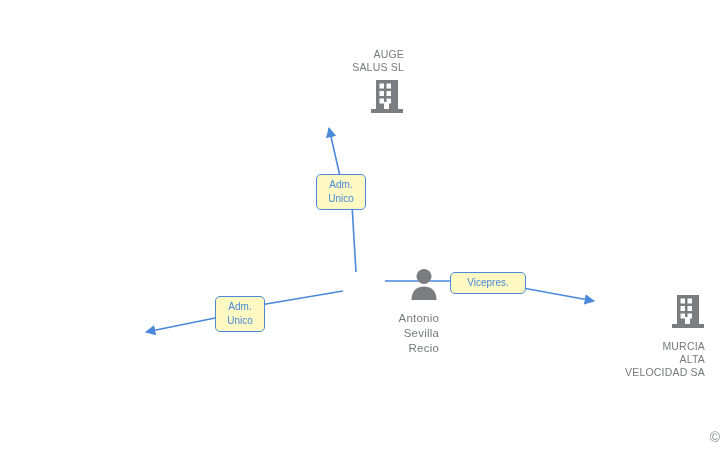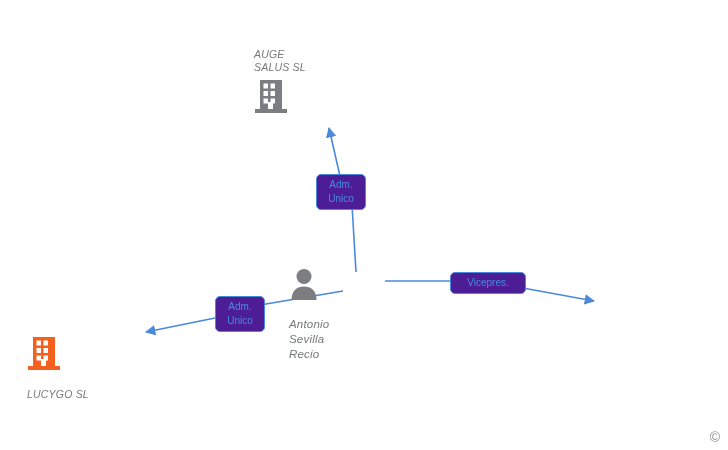--- a/index.html
+++ b/index.html
@@ -24,32 +24,31 @@
     top: 0;
     width: 728px;
     height: 450px;
   }
 
   
   .node {
     position: absolute;
     width: 150px;
     margin-left: -75px;
-    text-align: left;
+    text-align: right;
     z-index: 3;
-    font-style: italic;
   }
   .node-icon {
     display: block;
     margin: 0 auto;
     line-height: 0;
   }
   .node-label {
     display: block;
-    margin-top: 17px;
+    margin-top: 11px;
     color: #77797b;
     font-size: 10.5px;
     line-height: 13px;
     letter-spacing: 0.2px;
     white-space: pre-line;
   }
   .node-label.person {
     color: #76797b;
     font-size: 11.5px;
     line-height: 15px;
@@ -63,21 +62,21 @@
     margin-top: 0;
     margin-bottom: 4px;
   }
 
   
   .rel-badge {
     position: absolute;
     box-sizing: border-box;
     border: 1px solid #4a89dc;
     border-radius: 5px;
-    background: #4c1d95;
+    background: #fef9c3;
     color: #4a89dc;
     font-size: 10px;
     line-height: 14px;
     text-align: center;
     padding: 3px 6px;
     white-space: pre-line;
     z-index: 4;
   }
 
   
@@ -151,37 +150,39 @@
       <svg width="30" height="32" viewBox="0 0 30 32" xmlns="http://www.w3.org/2000/svg">
         <circle cx="15" cy="8.5" r="7.5" fill="#7b7d80"></circle>
         <path d="M 2.5 32 C 2.5 22.5 8 18.5 15 18.5 C 22 18.5 27.5 22.5 27.5 32 Z" fill="#7b7d80"></path>
       </svg>
     </span>
     <span class="node-label person">Antonio
 Sevilla
 Recio</span>
   </div>
 
-
-  <div class="node" style="left:102px; top:335px;">
+  <div class="node" style="left:630px; top:293px;">
     <span class="node-icon">
       <svg width="34" height="36" viewBox="0 0 34 36" xmlns="http://www.w3.org/2000/svg">
-        <rect x="6" y="2" width="22" height="29" fill="#f4601e"></rect>
-        <rect x="1" y="31" width="32" height="4" fill="#f4601e"></rect>
+        <rect x="6" y="2" width="22" height="29" fill="#7b7d80"></rect>
+        <rect x="1" y="31" width="32" height="4" fill="#7b7d80"></rect>
         <rect x="9.5" y="5.5" width="4.5" height="5" fill="#ffffff"></rect>
         <rect x="16.5" y="5.5" width="4.5" height="5" fill="#ffffff"></rect>
         <rect x="9.5" y="13" width="4.5" height="5" fill="#ffffff"></rect>
         <rect x="16.5" y="13" width="4.5" height="5" fill="#ffffff"></rect>
         <rect x="9.5" y="20.5" width="4.5" height="5" fill="#ffffff"></rect>
         <rect x="16.5" y="20.5" width="4.5" height="5" fill="#ffffff"></rect>
         <rect x="14" y="24" width="5" height="7" fill="#ffffff"></rect>
       </svg>
     </span>
-    <span class="node-label company">LUCYGO  SL</span>
+    <span class="node-label company">MURCIA
+ALTA
+VELOCIDAD SA</span>
   </div>
+
 
   <div class="rel-badge" style="left:316px; top:174px; width:50px;">Adm.
 Unico</div>
 
   <div class="rel-badge" style="left:215px; top:296px; width:50px;">Adm.
 Unico</div>
 
   <div class="rel-badge" style="left:450px; top:272px; width:76px;">Vicepres.</div>
 
   <div id="watermark">

